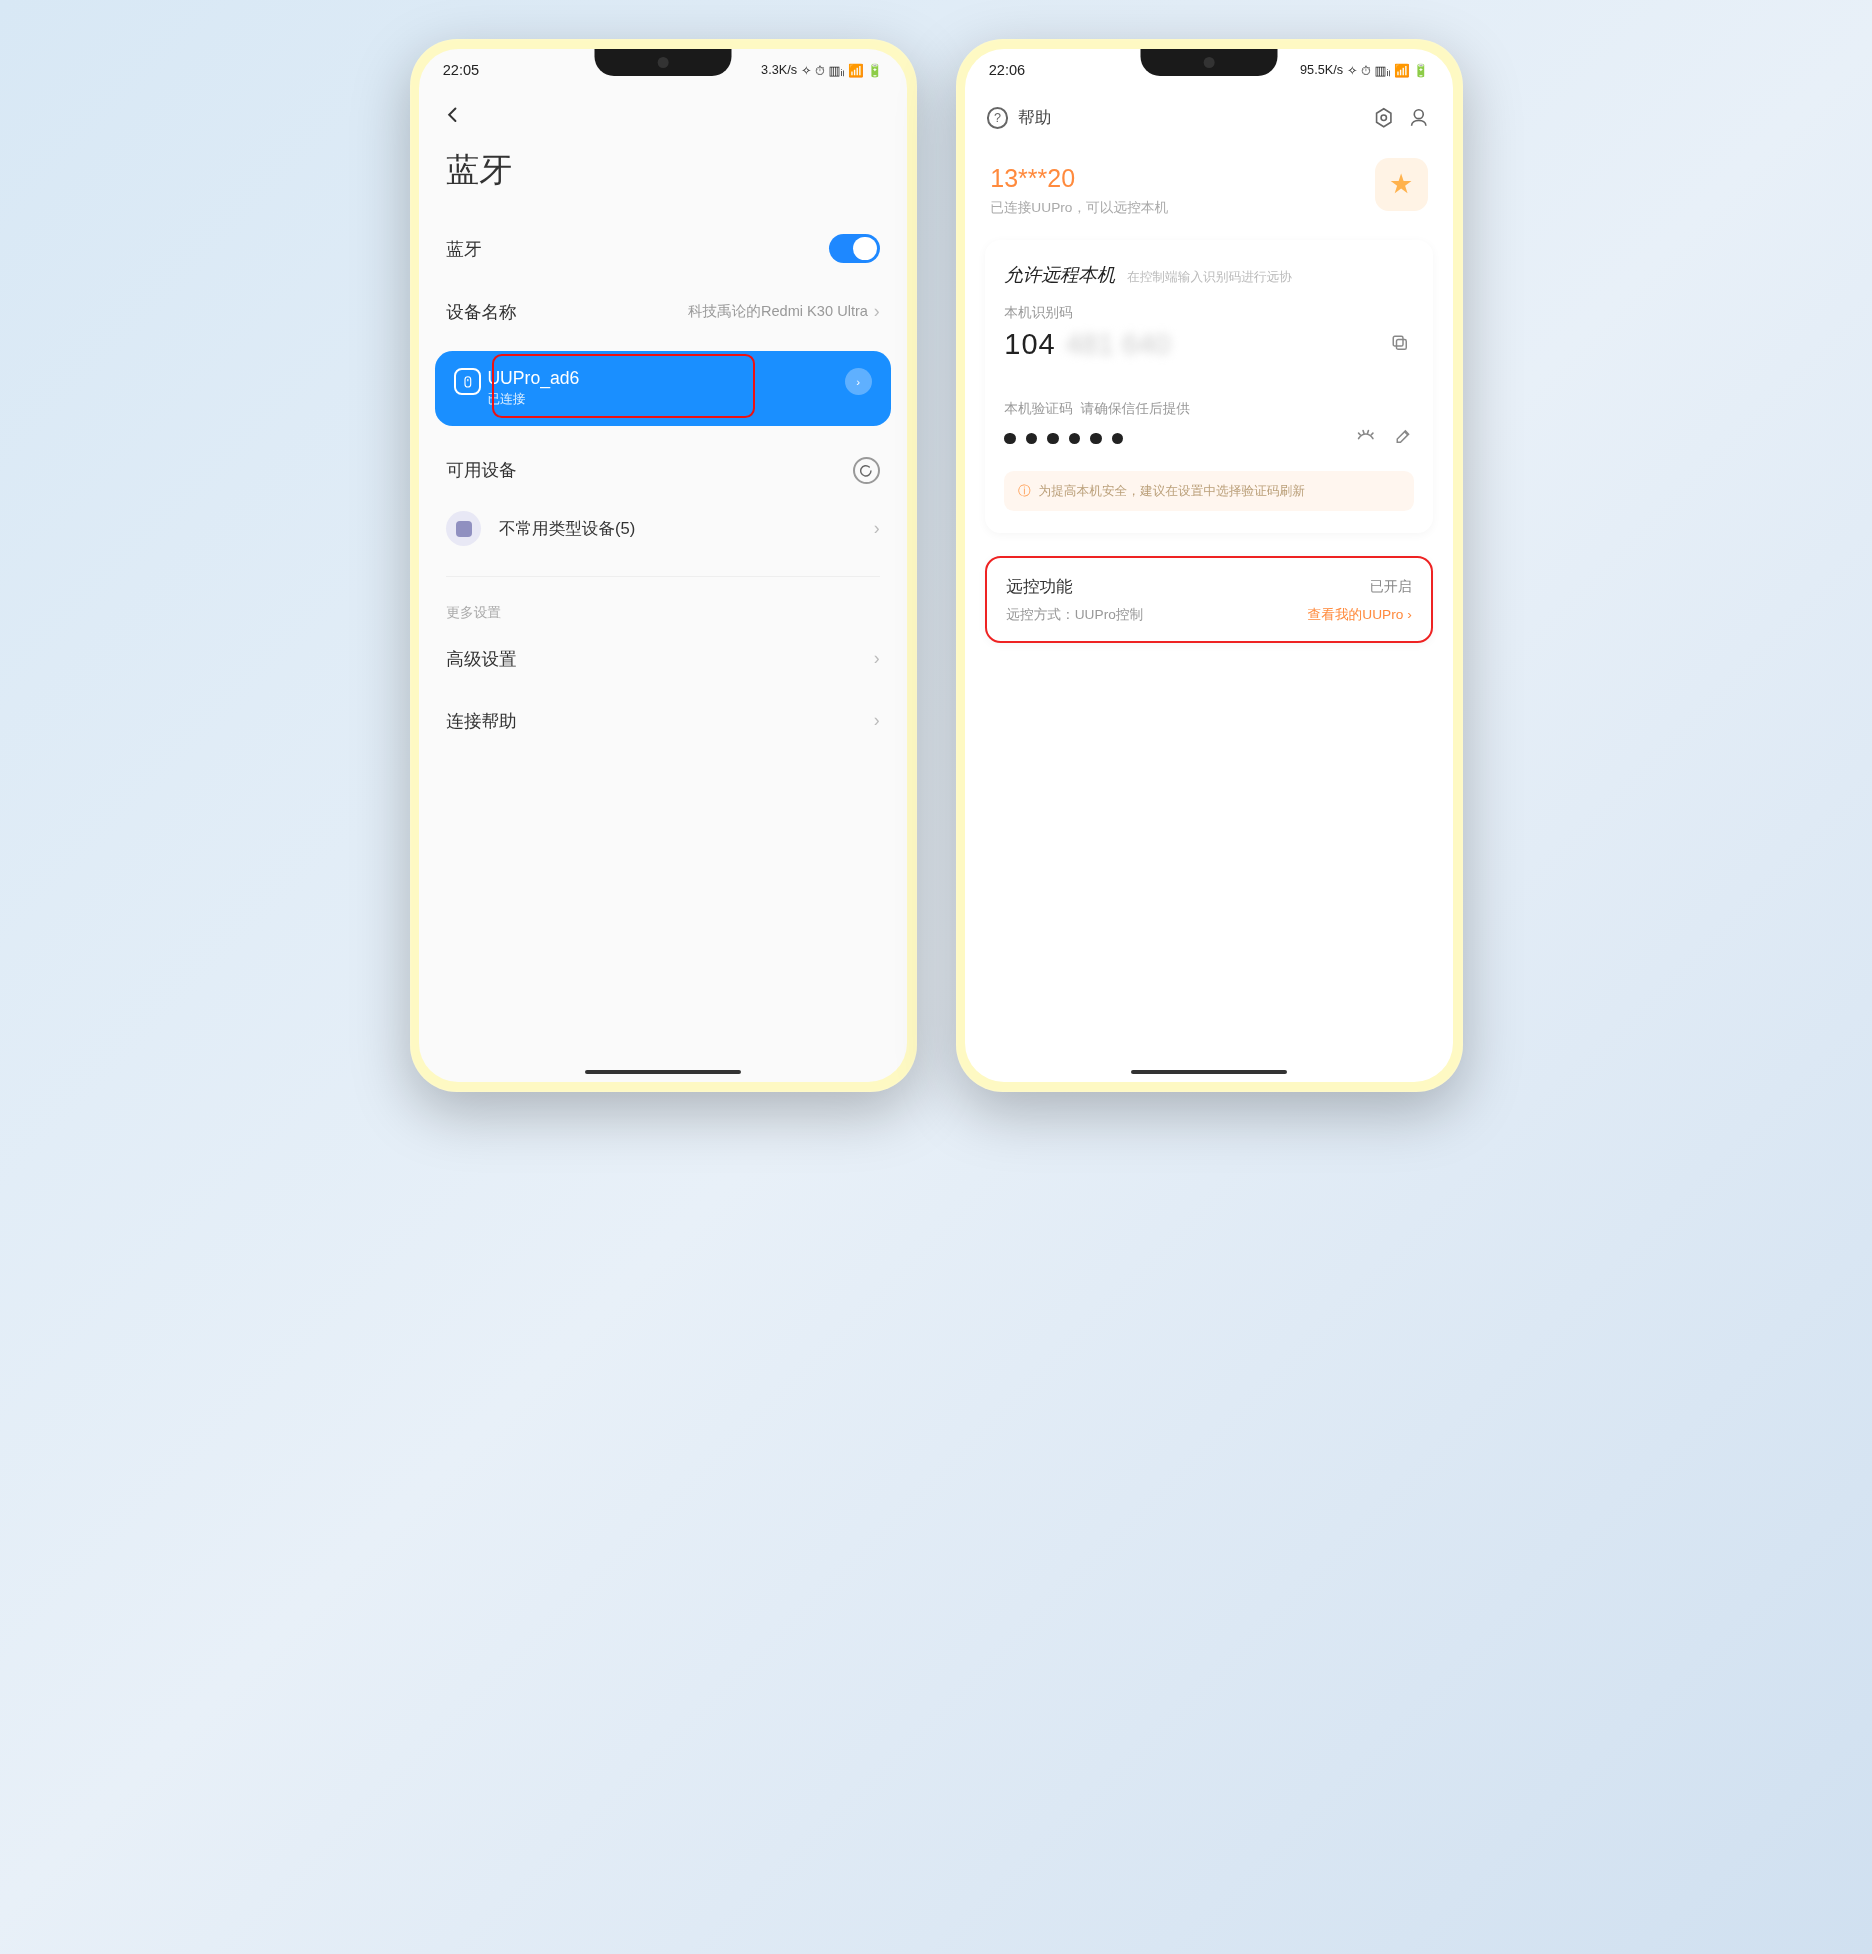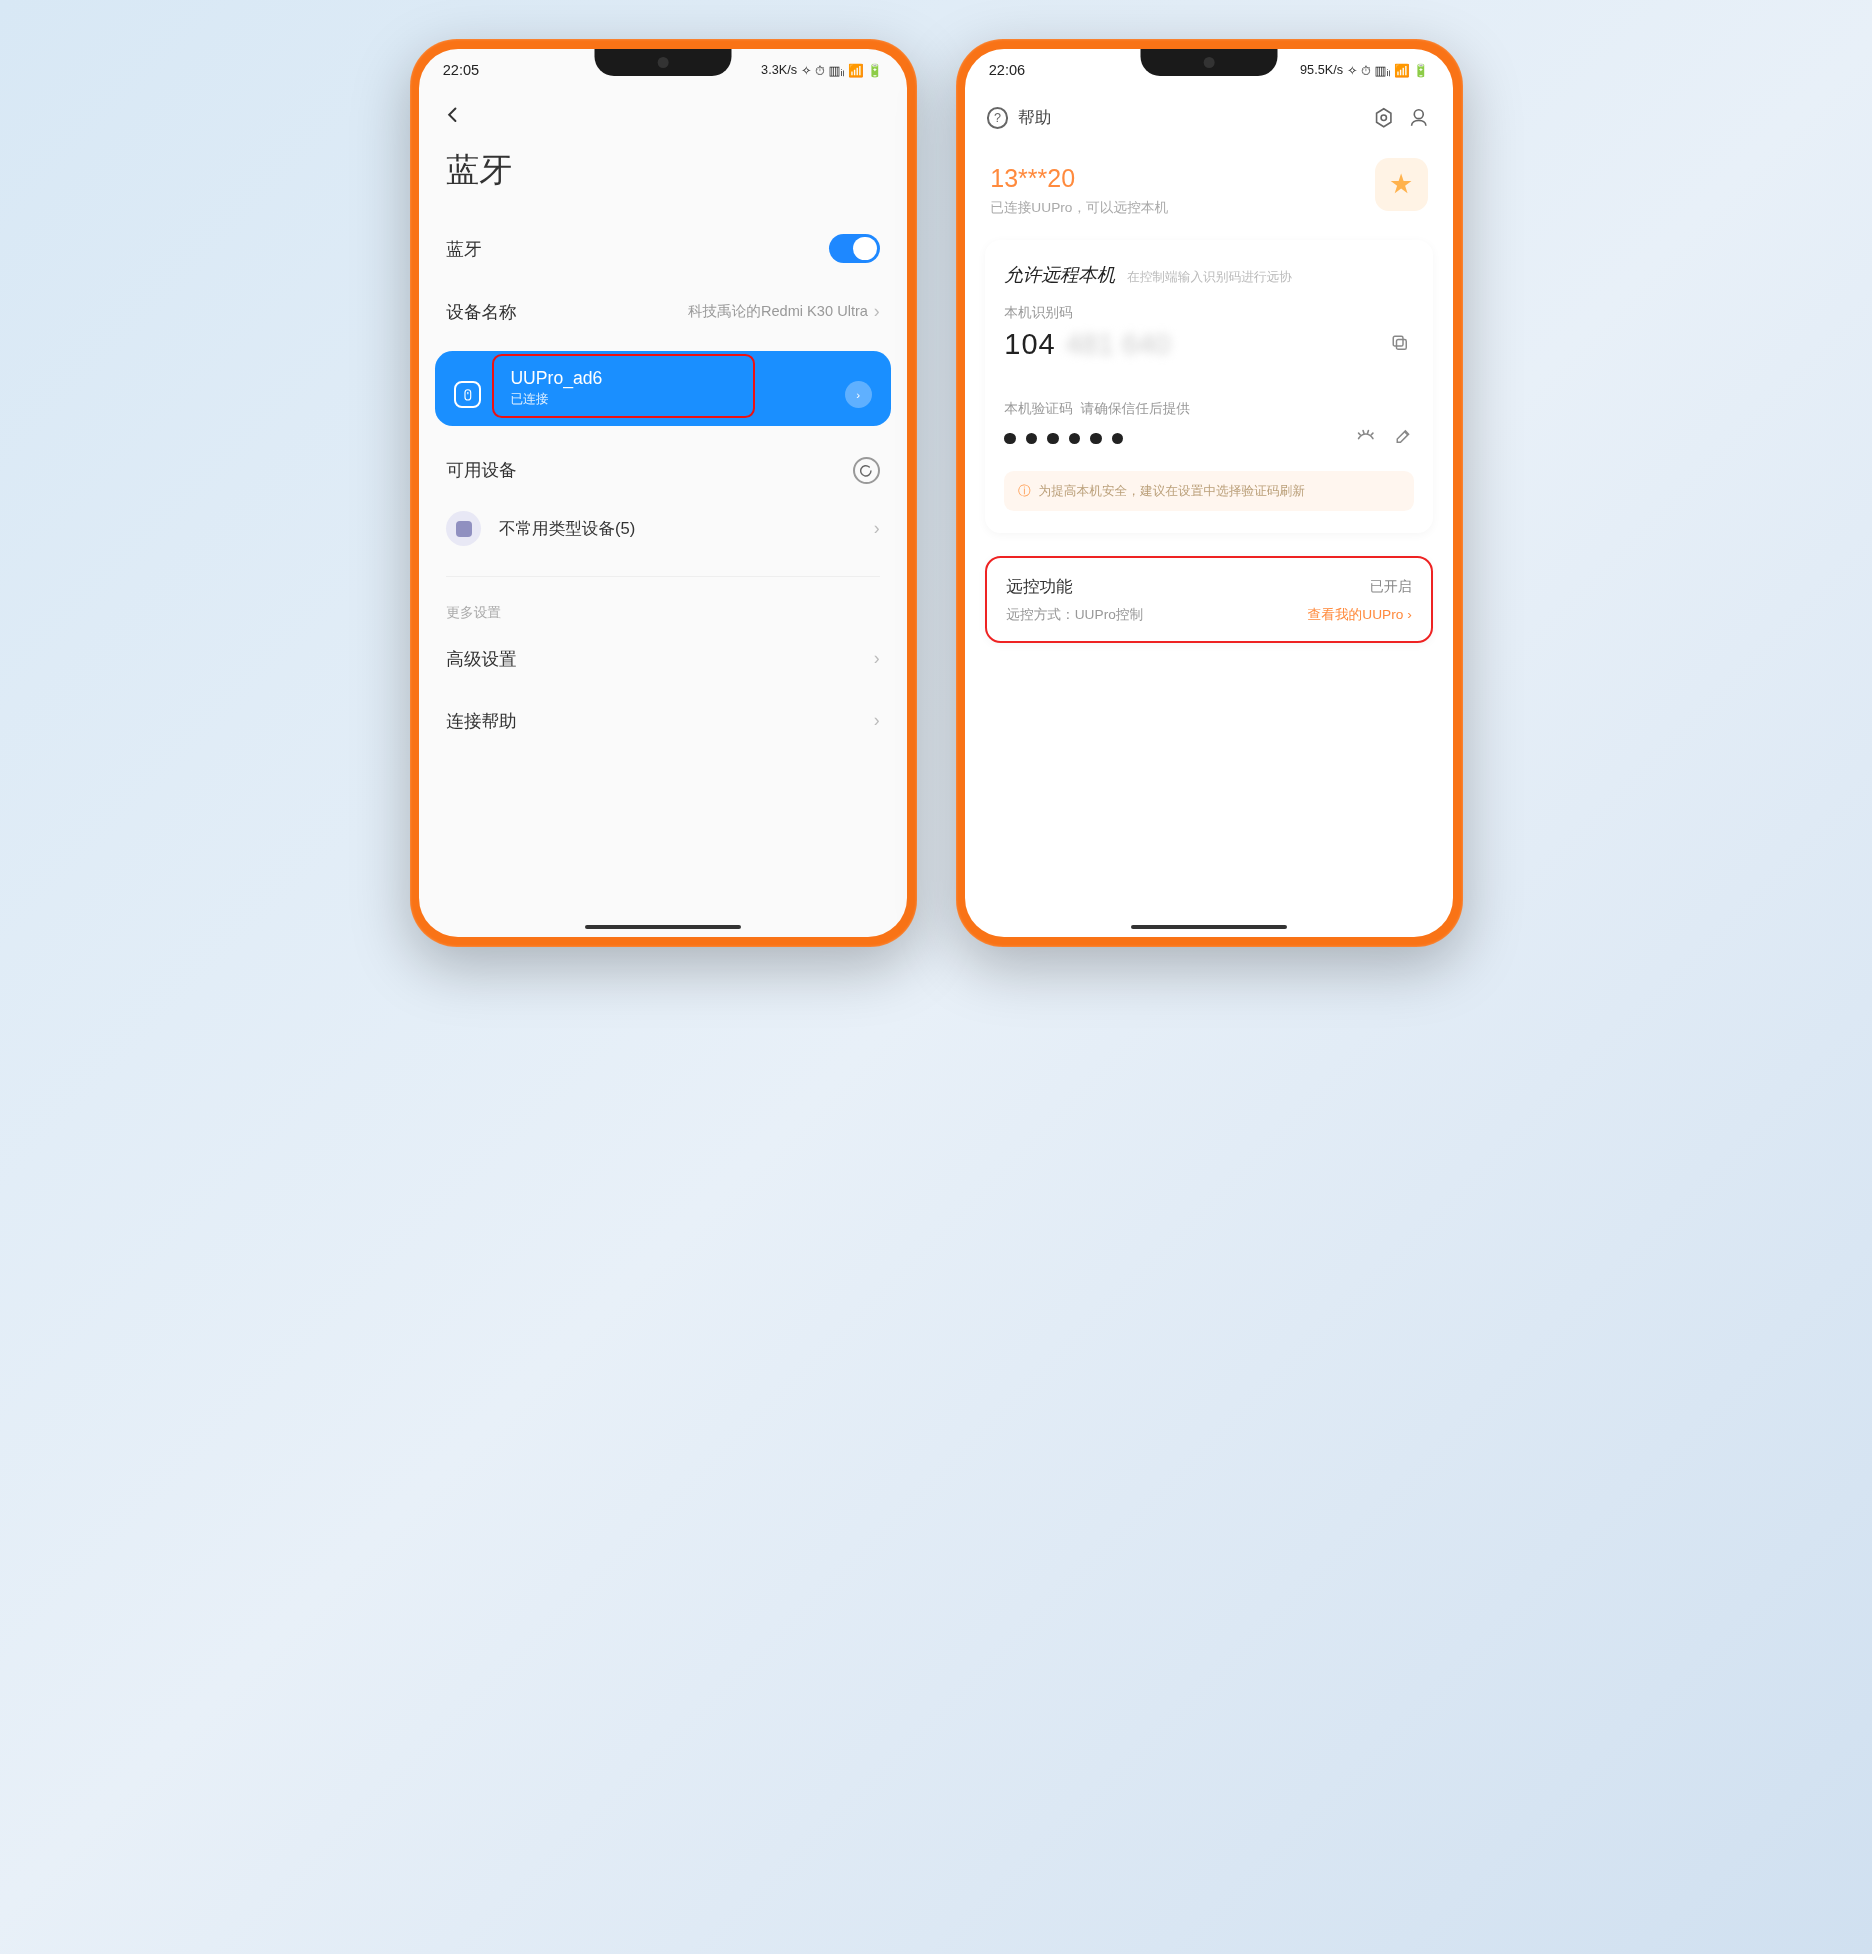--- a/index.html
+++ b/index.html
@@ -8,22 +8,22 @@
     font-family: -apple-system, "PingFang SC", "Microsoft YaHei", sans-serif;
     display: flex;
     justify-content: center;
     align-items: flex-start;
     gap: 39px;
     padding: 39px;
     min-height: 1954px;
   }
   .phone {
     width: 507px;
-    height: 908px;
-    background: #f97316;
+    height: 1053px;
+    background: #fef9c3;
     border-radius: 47px;
     padding: 9.8px;
     box-shadow: 0 19.5px 59px rgba(0,0,0,.25), inset 0 0 2.9px rgba(255,255,255,.3);
     position: relative;
   }
   .screen {
     width: 100%;
     height: 100%;
     background: #fafafa;
     border-radius: 39px;
@@ -86,21 +86,21 @@
     position: relative; cursor: pointer;
   }
   .toggle::after {
     content:''; position:absolute; right:2.9px; top:2.9px;
     width:23.4px; height:23.4px; background:#fff; border-radius:50%;
   }
   .chev { color: #bbb; font-size: 17.6px; }
   .device-card {
     margin: 7.8px 15.6px; padding: 17.6px 19.5px;
     background: #1a8fff; border-radius: 17.6px;
-    display: flex; align-items: flex-end; gap: 29px;
+    display: flex; align-items: flex-start; gap: 6px;
     position: relative;
   }
   .device-card .ico {
     width: 27px; height: 27px; border: 2px solid #fff; border-radius: 7.8px;
     display:flex; align-items:center; justify-content:center;
   }
   .device-card .name { color: #fff; font-size: 17.6px; }
   .device-card .status { color: rgba(255,255,255,.85); font-size: 12.7px; margin-top:2px; }
   .device-card .go {
     margin-left: auto; width: 27px; height: 27px;

